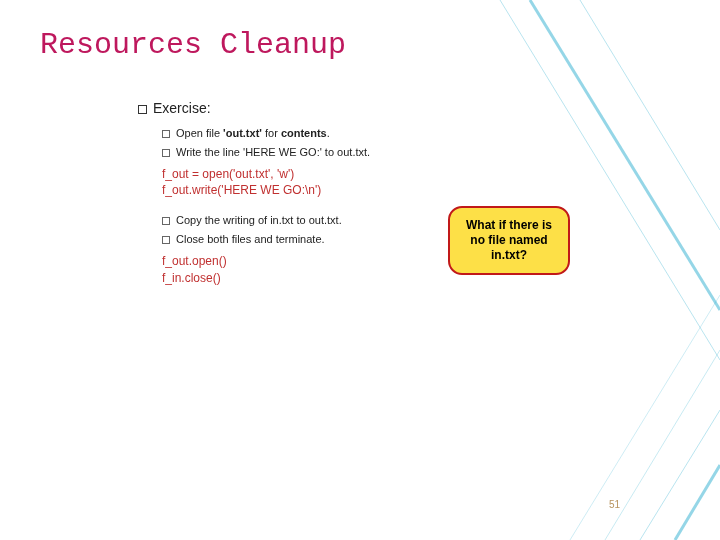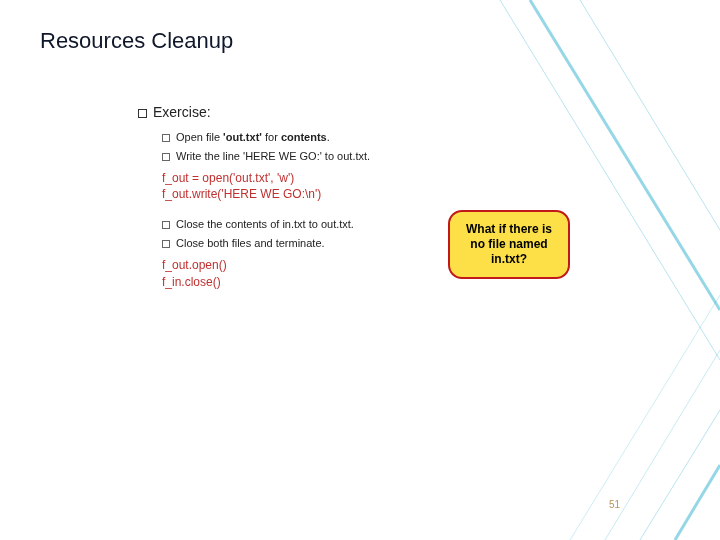--- a/index.html
+++ b/index.html
@@ -16,27 +16,27 @@
     right: 0; top: 0; bottom: 0;
     width: 280px;
     pointer-events: none;
   }
   .slide {
     position: relative;
     width: 100%; height: 100%;
     padding: 28px 40px 20px 40px;
   }
   .title {
-    font-family: Liberation Sans, sans-serif;
-    font-size: 22px;
+    font-family: Liberation Mono, monospace;
+    font-size: 30px;
     font-weight: 400;
-    color: #0f172a;
+    color: #be185d;
   }
   .content {
-    margin-top: 48px;
+    margin-top: 36px;
     margin-left: 98px;
     font-size: 12.5px;
     color: #222;
     line-height: 1.5;
   }
   .exline {
     font-size: 14px;
     margin-bottom: 6px;
   }
   .cbox {
@@ -122,21 +122,21 @@
       <div><span class="cbox small"></span><span>Write the line 'HERE WE GO:' to out.txt.</span></div>
     </div>
 
     <div class="code">
         <pre>f_out = open('out.txt', 'w')
 f_out.write('HERE WE GO:\n')</pre>
       </div>
 
     <div class="midrow">
       <div class="sublist">
-        <div><span class="cbox small"></span><span>Close the contents of in.txt to out.txt.</span></div>
+        <div><span class="cbox small"></span><span>Copy the writing of in.txt to out.txt.</span></div>
       </div>
 
 
       <div class="callout">What if there is no file named in.txt?</div>
     </div>
 
     <div class="sublist">
       <div><span class="cbox small"></span><span>Close both files and terminate.</span></div>
     </div>
 

